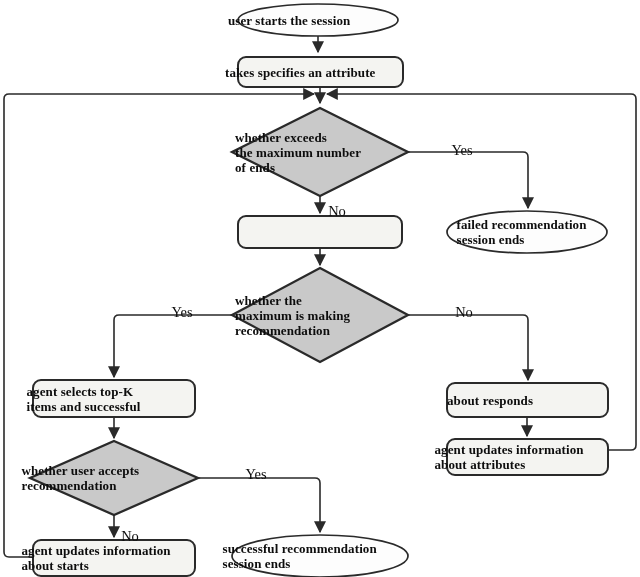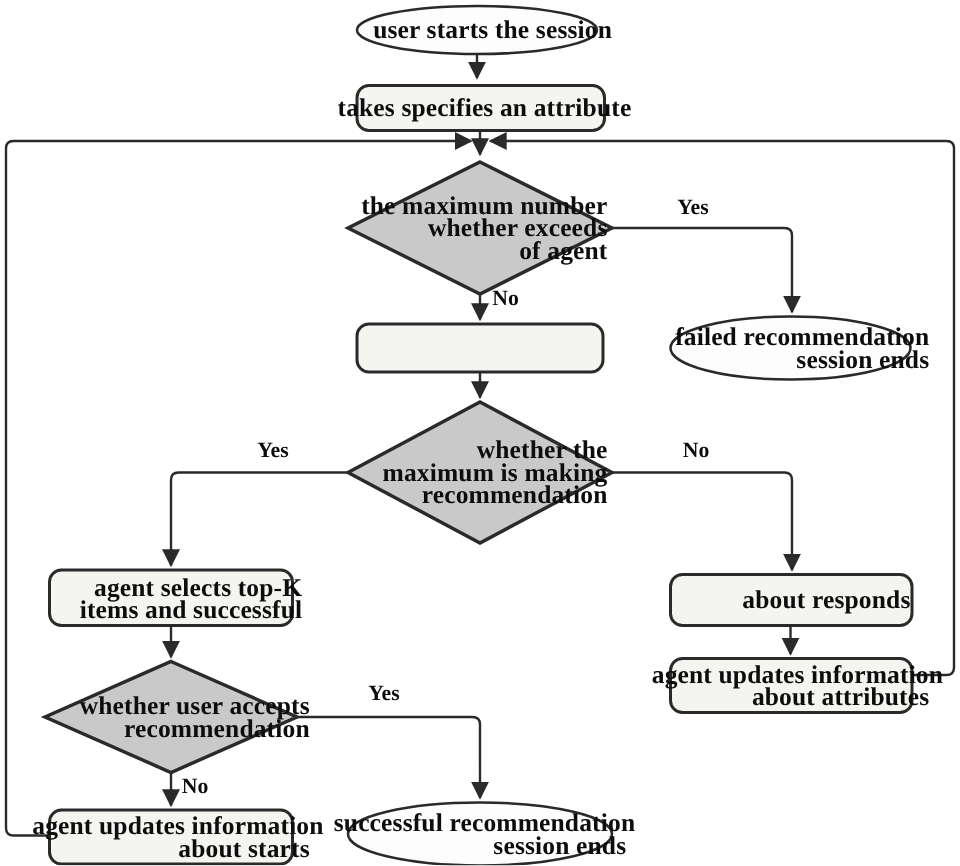--- a/index.html
+++ b/index.html
@@ -36,36 +36,37 @@
     stroke-width: 2.3;
   }
   .edge {
     fill: none;
     stroke: var(--line, #2a2a2a);
     stroke-width: 1.6;
   }
   .node-label {
     position: absolute;
     transform: translate(-50%, -50%);
-    text-align: right;
+    text-align: left;
     font-weight: bold;
-    font-size: 17px;
+    font-size: 13px;
     line-height: 15px;
     color: var(--text, #0d0d0d);
     letter-spacing: 0.1px;
     pointer-events: none;
   }
   .node-label span { display: block; white-space: nowrap; }
   .edge-label {
     position: absolute;
     transform: translate(-50%, -50%);
-    font-weight: bold;
+    font-weight: normal;
     font-size: 14.5px;
     color: var(--text, #0d0d0d);
     pointer-events: none;
+    margin-top: 11px;
   }
 </style>
 </head>
 <body>
 
 <div class="canvas">
 
   <svg width="640" height="577" viewBox="0 0 640 577">
     <defs>
       <marker id="arr" viewBox="0 0 10 10" refX="9" refY="5" markerWidth="7.5" markerHeight="7.5" orient="auto-start-reverse">
@@ -103,23 +104,23 @@
 
   <div class="node-label" style="left:318px; top:20px; width:180px">
     <span>user starts the session</span>
   </div>
 
   <div class="node-label" style="left:320px; top:72px; width:190px">
     <span>takes specifies an attribute</span>
   </div>
 
   <div class="node-label" style="left:320px; top:152px; width:170px">
+    <span>whether exceeds</span>
     <span>the maximum number</span>
-    <span>whether exceeds</span>
-    <span>of agent</span>
+    <span>of ends</span>
   </div>
 
 
   <div class="node-label" style="left:320px; top:315px; width:170px">
     <span>whether the</span>
     <span>maximum is making</span>
     <span>recommendation</span>
   </div>
 
   <div class="node-label" style="left:114px; top:399px; width:175px">
@@ -139,21 +140,21 @@
   <div class="node-label" style="left:114px; top:478px; width:185px">
     <span>whether user accepts</span>
     <span>recommendation</span>
   </div>
 
   <div class="node-label" style="left:114px; top:558px; width:185px">
     <span>agent updates information</span>
     <span>about starts</span>
   </div>
 
-  <div class="node-label" style="left:527px; top:232px; width:185px">
+  <div class="node-label" style="left:549px; top:232px; width:185px">
     <span>failed recommendation</span>
     <span>session ends</span>
   </div>
 
   <div class="node-label" style="left:320px; top:556px; width:195px">
     <span>successful recommendation</span>
     <span>session ends</span>
   </div>
 
   <div class="edge-label" style="left:462px; top:139px">Yes</div>

